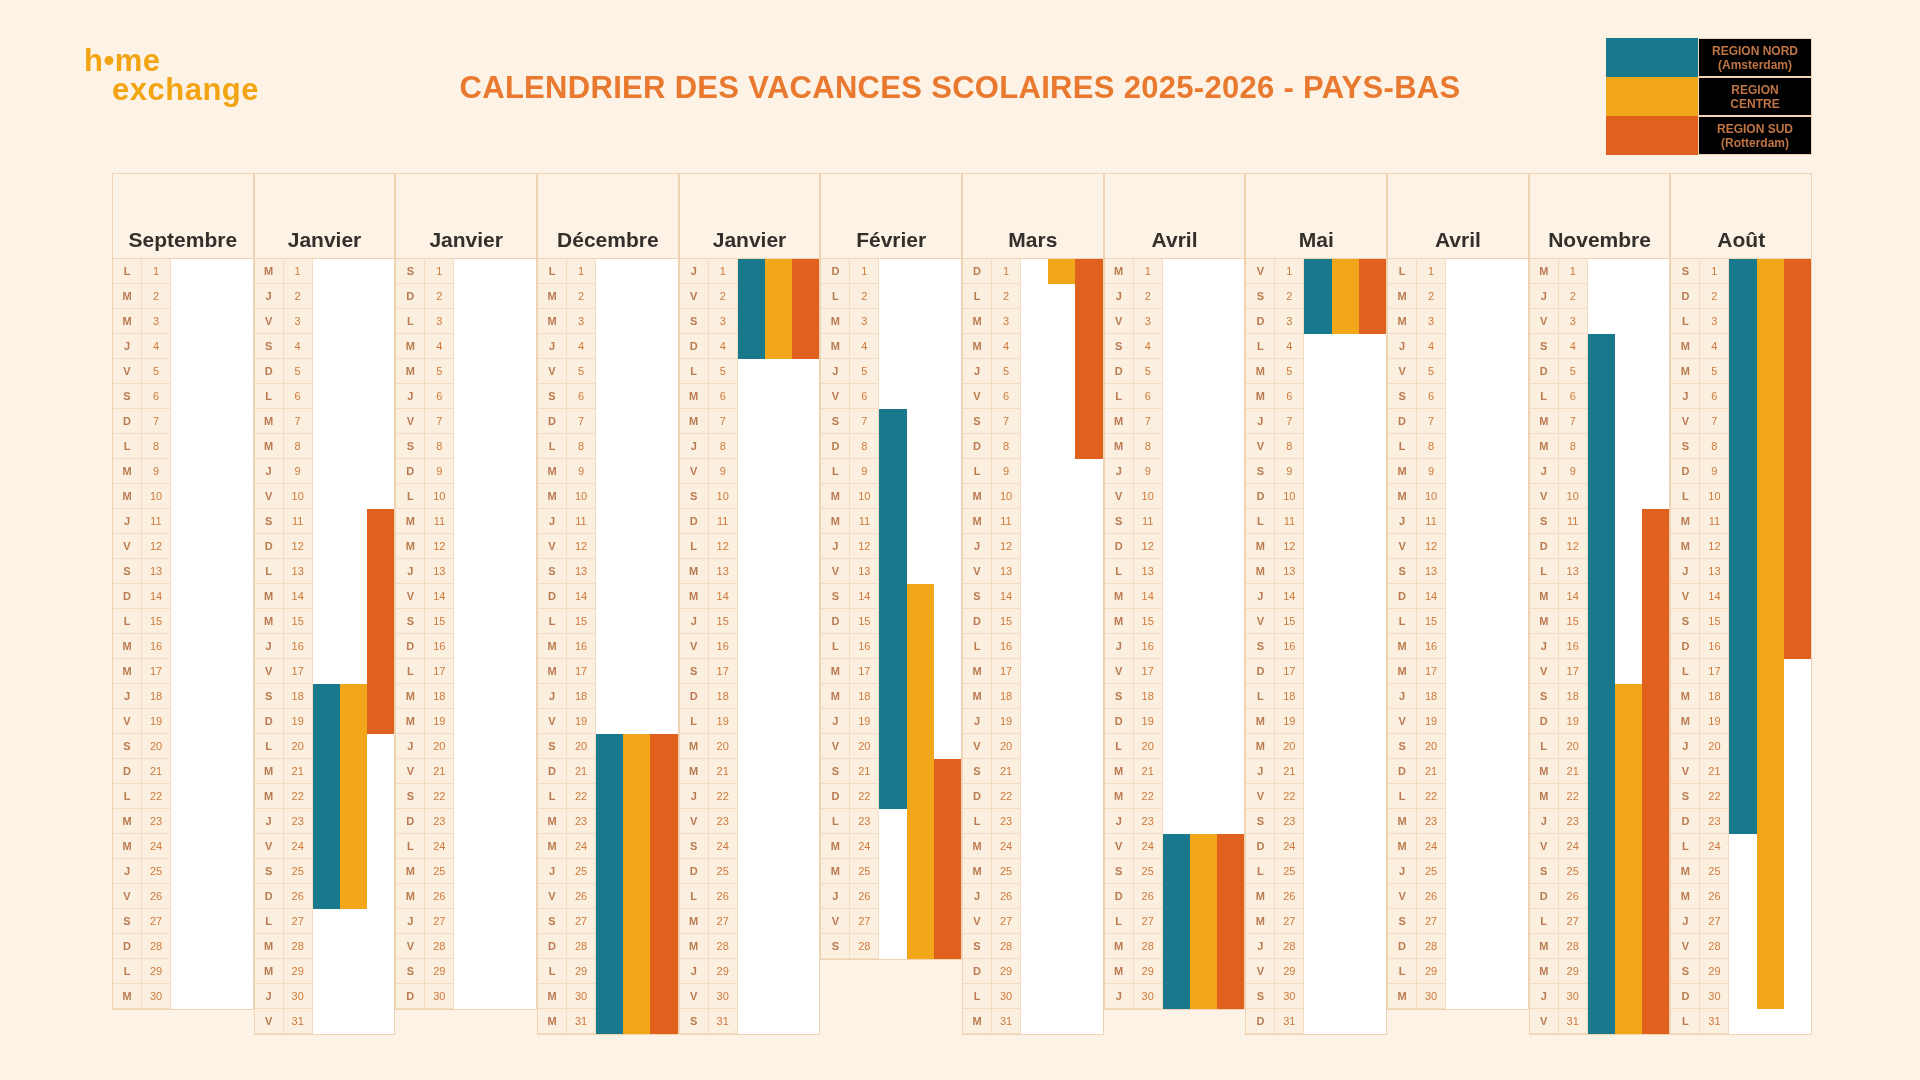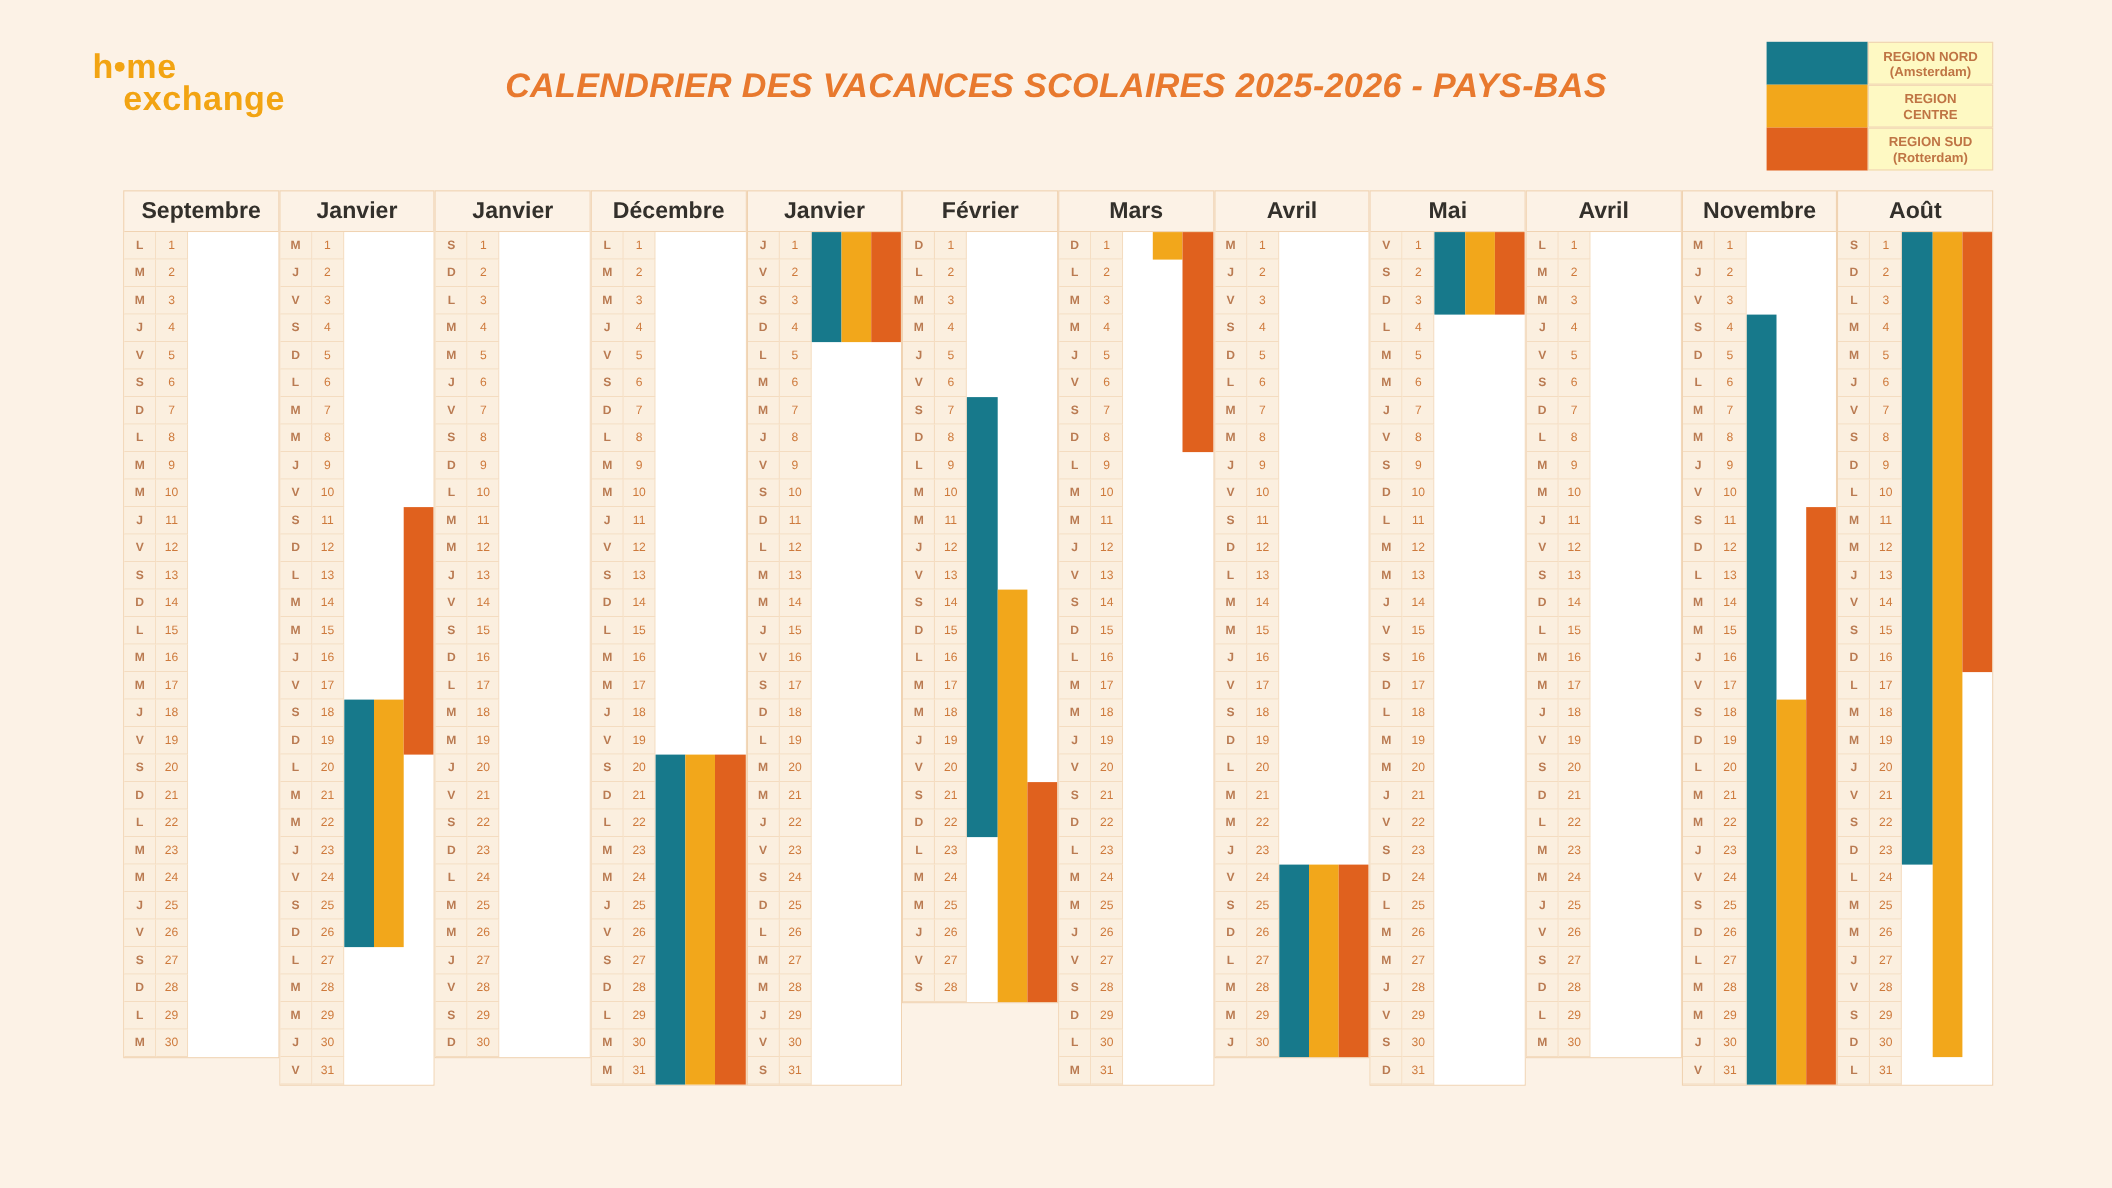--- a/index.html
+++ b/index.html
@@ -10,48 +10,47 @@
     position:relative;
   }
   .header{position:relative;height:173px;}
   .logo{
     position:absolute;left:84px;top:46px;
     font-weight:bold;font-size:31px;line-height:0.94;letter-spacing:0.5px;
     color:var(--logo,#F2A412);
   }
   .logo .l2{margin-left:28px;display:block;}
   .title{
-    position:absolute;left:50%;top:60px;transform:translateX(-50%);
+    position:absolute;left:50%;top:70px;transform:translateX(-50%);
     font-size:31px;font-weight:bold;white-space:nowrap;letter-spacing:0.3px;
     color:var(--title,#E8792E);
-    font-style:italic;
   }
   .legend{
     position:absolute;right:108px;top:38px;
     display:grid;grid-template-columns:92px 114px;grid-auto-rows:39px;
   }
   .legend .swatch{width:92px;height:39px;}
   .legend .lab{
-    background:#fef9c3;border:1px solid #F0D3B2;box-sizing:border-box;
+    background:#000000;border:1px solid #F0D3B2;box-sizing:border-box;
     display:flex;flex-direction:column;align-items:center;justify-content:center;
     font-size:12px;font-weight:bold;line-height:14px;color:#BF7444;text-align:center;
   }
   .calendar{
     display:flex;align-items:flex-start;
     margin:0 108px 0 112px;
   }
   .month{
     flex:1 1 0;min-width:0;
     border:1px solid #F0D3B2;background:#FCF2E6;
   }
   .month-title{
     height:36px;line-height:36px;text-align:center;
     font-weight:bold;font-size:21px;color:#33302B;
     border-bottom:1px solid #F0D3B2;
-    white-space:nowrap;overflow:hidden;
+    white-space:nowrap;overflow:hidden;margin-top:48px;
   }
   .month-body{display:flex;}
   .col-letters,.col-numbers{width:29px;flex:none;}
   .cell{
     height:25px;box-sizing:border-box;
     border-bottom:1px solid #F4DCC0;border-right:1px solid #F4DCC0;
     display:flex;align-items:center;justify-content:center;
     font-size:11px;background:#FBEFDF;
   }
   .cell.letter{color:#BA7B52;font-weight:bold;}

